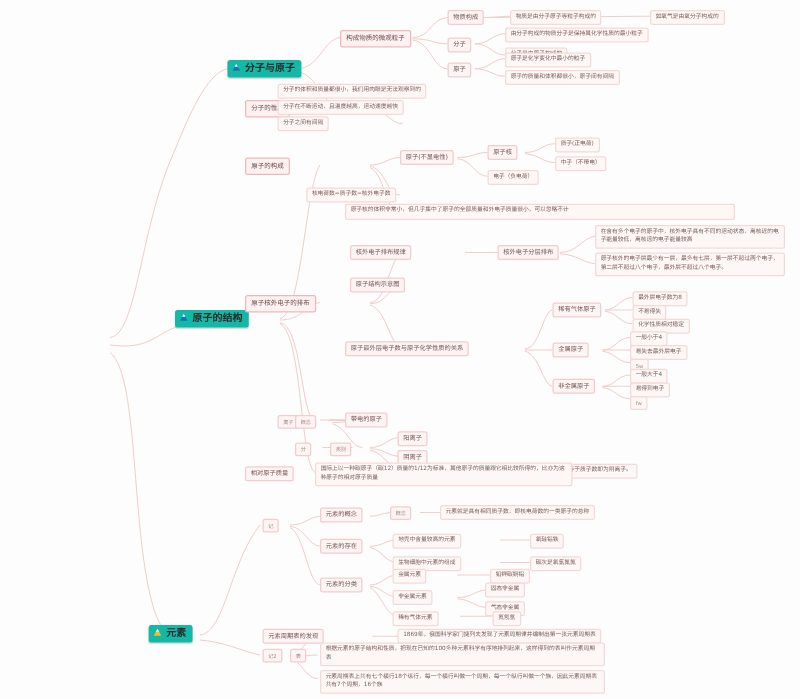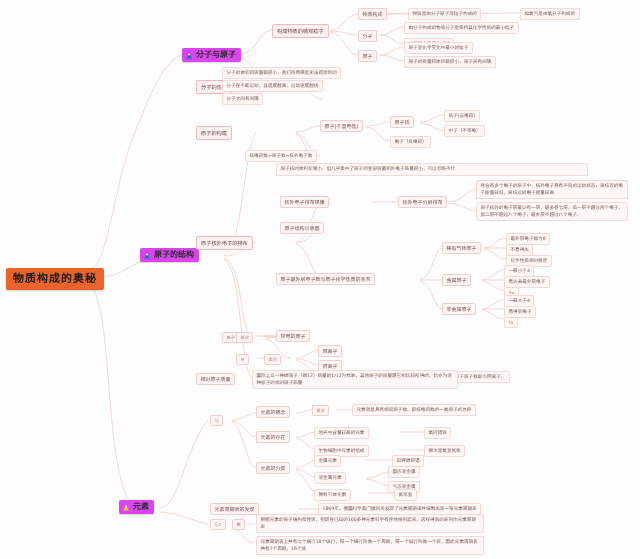--- a/index.html
+++ b/index.html
@@ -30,30 +30,30 @@
     font-weight:bold;
     font-size:11px;
     padding:4px 7px;
     border-radius:2px;
     box-shadow:0 1px 2px rgba(0,0,0,.18);
     letter-spacing:1px;
     white-space:nowrap;
   }
   
   .lvl1{
-    background:#d946ef;
+    background:#14b8a6;
     color:#2b2b2b;
     font-weight:bold;
     font-size:8px;
     padding:2px 5px 2px 3px;
     border-radius:2px;
     box-shadow:0 1px 1px rgba(0,0,0,.15);
     white-space:nowrap;
     display:flex;
-    align-items:flex-end;
+    align-items:flex-start;
     gap:3px;
   }
   .lvl1 .ic{
     display:inline-block;width:8px;height:8px;flex:0 0 8px;
     position:relative;
   }
   .ic svg{display:block;}
 
   
   .lvl2{
@@ -196,21 +196,20 @@
       <path d="M 366,479 C 378,480 380,486 390,486"></path>
       <path d="M 368,493 C 380,493 382,493 394,493"></path>
 
       <path d="M 232,524 C 242,524 244,510 254,509"></path>
       <path d="M 232,525 C 242,526 244,524 254,524"></path>
       <path d="M 232,526 C 242,530 244,542 254,543"></path>
       <path d="M 298,509 C 308,509 310,509 320,509"></path>
     </g>
   </svg>
 
-  <div class="node root" style="left:6px;top:268px;">物质构成的奥秘</div>
 
   <div class="node lvl1" style="left:182px;top:48px;">
     <span class="ic">
       <svg width="8" height="8" viewBox="0 0 8 8">
           <polygon points="4,1 7,6.5 1,6.5" fill="#1b6fb5"></polygon>
           <polygon points="4,1 5.3,3.3 2.7,3.3" fill="#ffffff"></polygon>
         </svg>
     </span>
     <span>分子与原子</span>
   </div>

